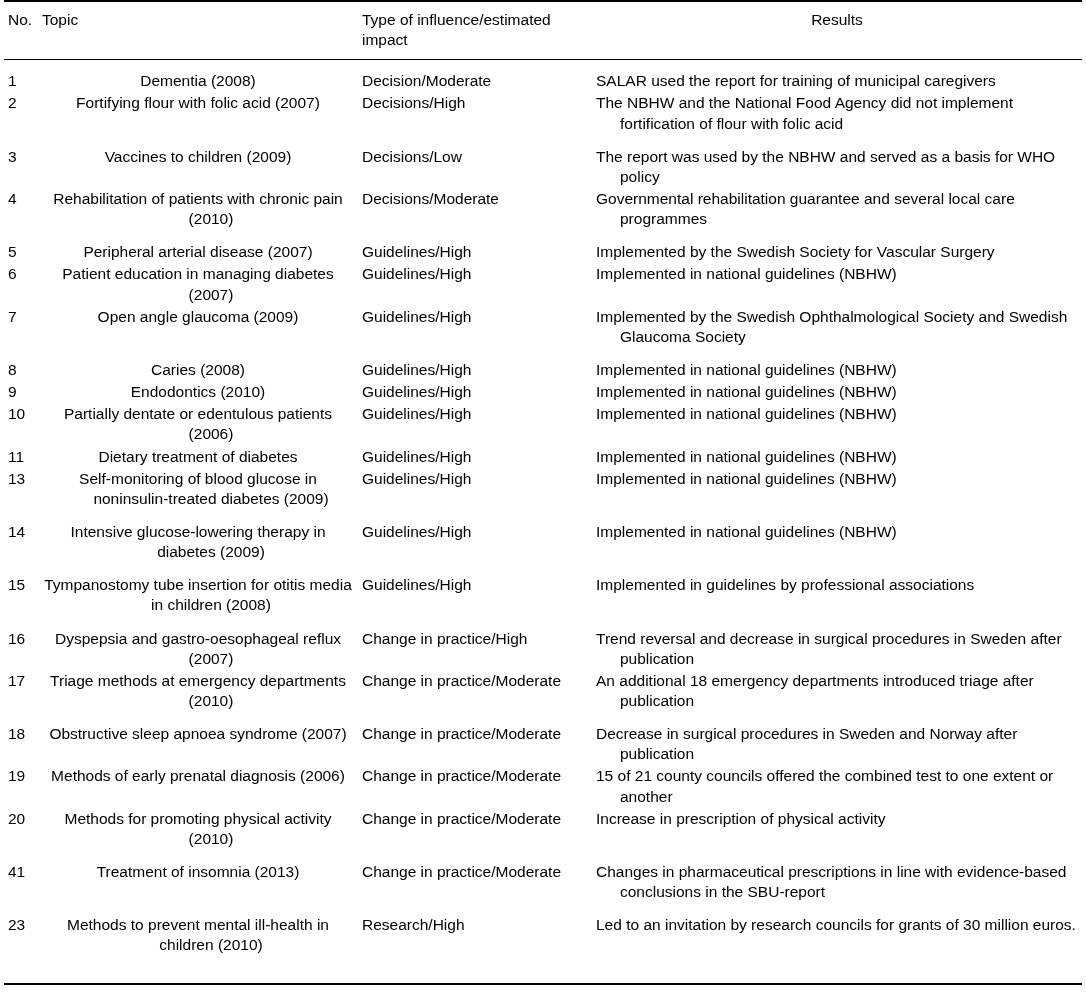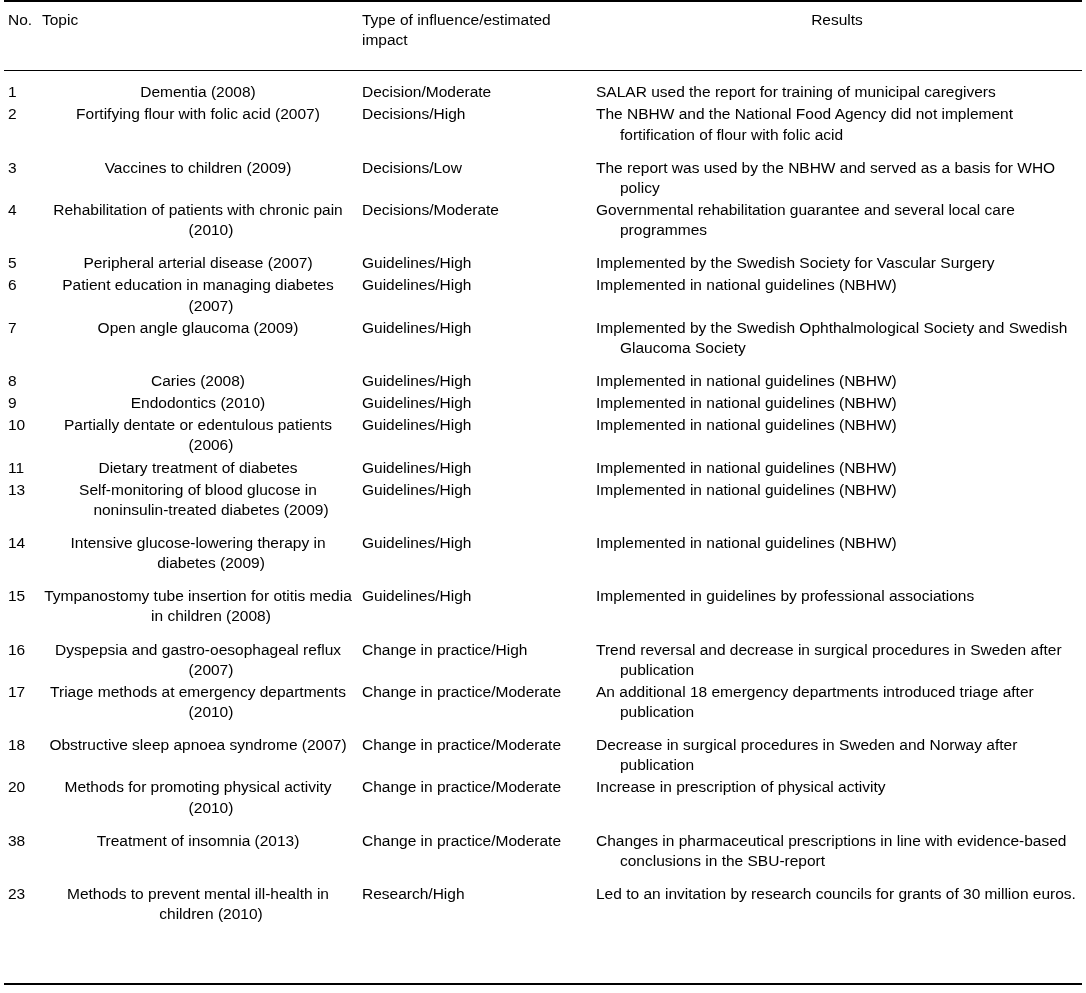--- a/index.html
+++ b/index.html
@@ -25,21 +25,21 @@
     width: 100%;
     border-collapse: collapse;
     table-layout: fixed;
     font-size: 15.5px;
     line-height: 1.30;
   }
   table.results-table thead th {
     font-weight: normal;
     text-align: left;
     vertical-align: top;
-    padding: 8px 4px 20px 4px;
+    padding: 8px 4px 9px 4px;
     border-top: 2.5px solid #000;
   }
   table.results-table thead th.col-results {
     text-align: center;
   }
   table.results-table thead tr th {
     border-bottom: 1.4px solid #000;
   }
   table.results-table tbody td {
     vertical-align: top;
@@ -279,34 +279,44 @@
           <td class="col-no"><span>18</span></td>
           <td class="col-topic">
             <span class="hang">Obstructive sleep apnoea syndrome (2007)</span>
           </td>
           <td class="col-type"><span>Change in practice/Moderate</span></td>
           <td class="col-results">
             <span class="hang-r">Decrease in surgical procedures in Sweden and Norway after publication</span>
           </td>
         </tr>
         <tr class="data-row">
+          <td class="col-no"><span>19</span></td>
+          <td class="col-topic">
+            <span class="hang">Methods of early prenatal diagnosis (2006)</span>
+          </td>
+          <td class="col-type"><span>Change in practice/Moderate</span></td>
+          <td class="col-results">
+            <span class="hang-r">15 of 21 county councils offered the combined test to one extent or another</span>
+          </td>
+        </tr>
+        <tr class="data-row">
           <td class="col-no"><span>20</span></td>
           <td class="col-topic">
             <span class="hang">Methods for promoting physical activity (2010)</span>
           </td>
           <td class="col-type"><span>Change in practice/Moderate</span></td>
           <td class="col-results">
             <span class="hang-r">Increase in prescription of physical activity</span>
           </td>
         </tr>
         <tr class="spacer-row">
           <td colspan="4"></td>
         </tr>
         <tr class="data-row">
-          <td class="col-no"><span>38</span></td>
+          <td class="col-no"><span>41</span></td>
           <td class="col-topic">
             <span class="hang">Treatment of insomnia (2013)</span>
           </td>
           <td class="col-type"><span>Change in practice/Moderate</span></td>
           <td class="col-results">
             <span class="hang-r">Changes in pharmaceutical prescriptions in line with evidence-based conclusions in the SBU-report</span>
           </td>
         </tr>
         <tr class="spacer-row">
           <td colspan="4"></td>

